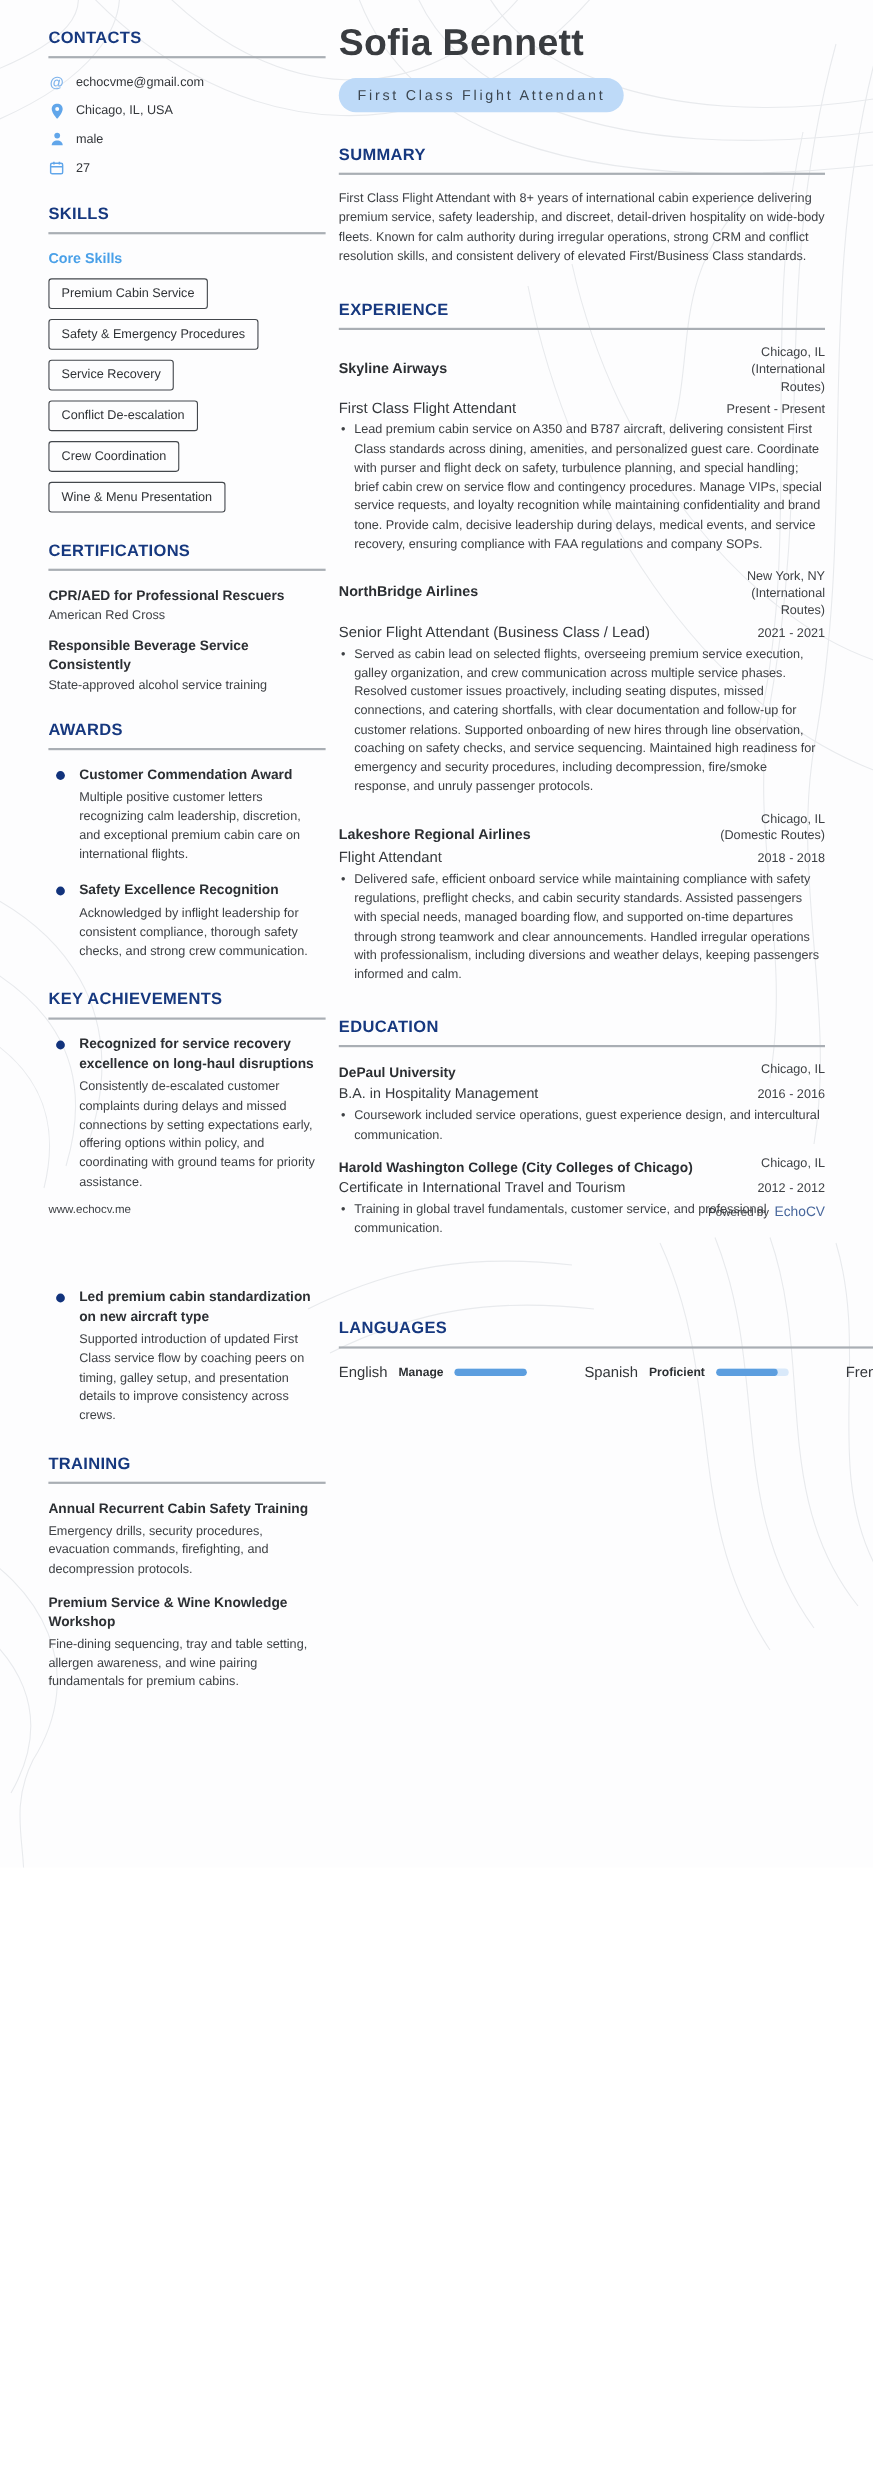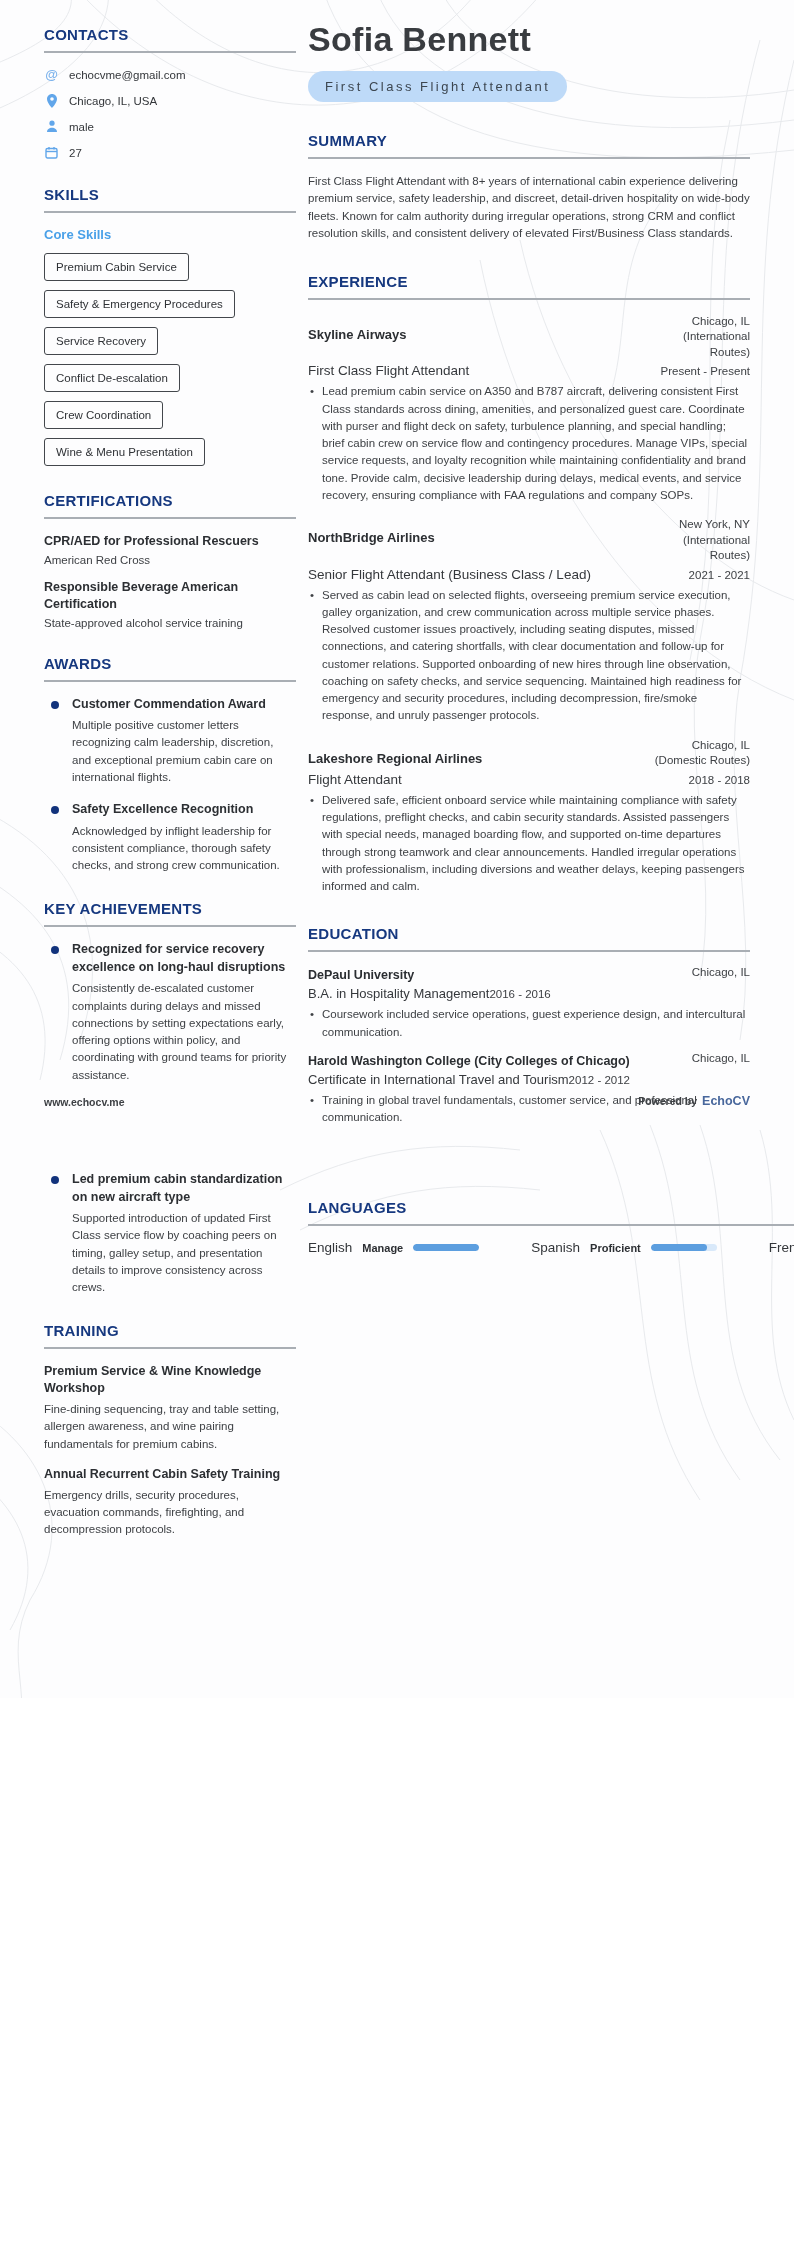--- a/index.html
+++ b/index.html
@@ -41,33 +41,33 @@
   .company { font-size:13px; font-weight:700; color:#2b2e32; padding-top:13px; }
   .loc { flex:0 0 100px; width:100px; text-align:right; font-size:11.5px; line-height:1.35; color:#3e4145; }
   .entry-sub { display:flex; justify-content:space-between; align-items:baseline; margin-top:3px; }
   .role { font-size:13.5px; color:#35383c; }
   .dates { font-size:11.5px; color:#3e4145; white-space:nowrap; }
   .bullet { margin-top:5px; padding-left:14px; position:relative; font-size:11.5px; line-height:1.5; color:#3e4145; }
   .bullet::before { content:"•"; position:absolute; left:2px; top:0; }
   .edu-entry { margin-bottom:11px; }
   .school { font-size:12.5px; font-weight:700; color:#2b2e32; padding-top:2px; }
   .edu-loc { flex:0 0 80px; text-align:right; font-size:11.5px; color:#3e4145; }
-  .degree-row { display:flex; align-items:baseline; margin-top:4px; }
+  .degree-row { display:flex; justify-content:space-between; align-items:baseline; margin-top:4px; }
   .degree { font-size:13px; color:#35383c; }
   
   .lang-grid { display:grid; grid-template-columns:1fr 1fr 1fr; column-gap:52px; row-gap:32px; margin-top:14px; }
   .lang-row { display:flex; align-items:center; justify-content:space-between; gap:10px; }
   .lang-name { font-size:13.5px; color:#33363a; }
   .lang-right { display:flex; align-items:center; gap:10px; }
   .lang-level { font-size:11px; font-weight:700; color:#2c2f33; white-space:nowrap; }
   .bar { width:66px; height:7px; border-radius:4px; background:#d9e9fa; overflow:hidden; flex:0 0 66px; }
   .bar-fill { height:100%; background:#5c9edf; border-radius:4px; }
   
   .footer { position:absolute; left:44px; right:44px; bottom:15px; display:flex;
-            justify-content:space-between; align-items:flex-end; font-size:10.5px; color:#3e4145; z-index:2;font-weight:bold; }
+            justify-content:space-between; align-items:flex-start; font-size:10.5px; color:#3e4145; z-index:2; }
   .powered { display:flex; align-items:baseline; }
   .brand { font-size:12.5px; color:#48679c; margin-left:5px; }
 </style>
 </head>
 <body>
 
 <div class="doc">
 
   <svg class="contours" viewBox="0 0 794 2246" xmlns="http://www.w3.org/2000/svg" fill="none" stroke="#e8eaed" stroke-width="1">
     <path d="M60 -30 C200 140 420 160 560 -30"></path>
@@ -158,21 +158,21 @@
           <div class="chip">Wine &amp; Menu Presentation</div>
         </div>
 
         <div class="side-sec">
           <div class="sec-h">CERTIFICATIONS</div>
           <div>
             <div class="cert-name">CPR/AED for Professional Rescuers</div>
             <div class="cert-issuer">American Red Cross</div>
           </div>
           <div>
-            <div class="cert-name">Responsible Beverage American Certification</div>
+            <div class="cert-name">Responsible Beverage Service Consistently</div>
             <div class="cert-issuer">State-approved alcohol service training</div>
           </div>
         </div>
 
         <div class="side-sec">
           <div class="sec-h">AWARDS</div>
           <div class="dot-item">
             <span class="dot"></span>
             <div>
               <div class="dot-name">Customer Commendation Award</div>
@@ -302,26 +302,26 @@
             <div>
               <div class="dot-name">Led premium cabin standardization on new aircraft type</div>
               <div class="dot-desc">Supported introduction of updated First Class service flow by coaching peers on timing, galley setup, and presentation details to improve consistency across crews.</div>
             </div>
           </div>
         </div>
 
         <div class="side-sec">
           <div class="sec-h">TRAINING</div>
           <div>
+            <div class="cert-name">Annual Recurrent Cabin Safety Training</div>
+            <div class="cert-issuer" style="line-height:1.5;">Emergency drills, security procedures, evacuation commands, firefighting, and decompression protocols.</div>
+          </div>
+          <div>
             <div class="cert-name">Premium Service &amp; Wine Knowledge Workshop</div>
             <div class="cert-issuer" style="line-height:1.5;">Fine-dining sequencing, tray and table setting, allergen awareness, and wine pairing fundamentals for premium cabins.</div>
-          </div>
-          <div>
-            <div class="cert-name">Annual Recurrent Cabin Safety Training</div>
-            <div class="cert-issuer" style="line-height:1.5;">Emergency drills, security procedures, evacuation commands, firefighting, and decompression protocols.</div>
           </div>
         </div>
 
       </div>
 
       <div class="main" style="padding-top:76px;">
 
         <div>
           <div class="sec-h">LANGUAGES</div>
           <div class="lang-grid">

